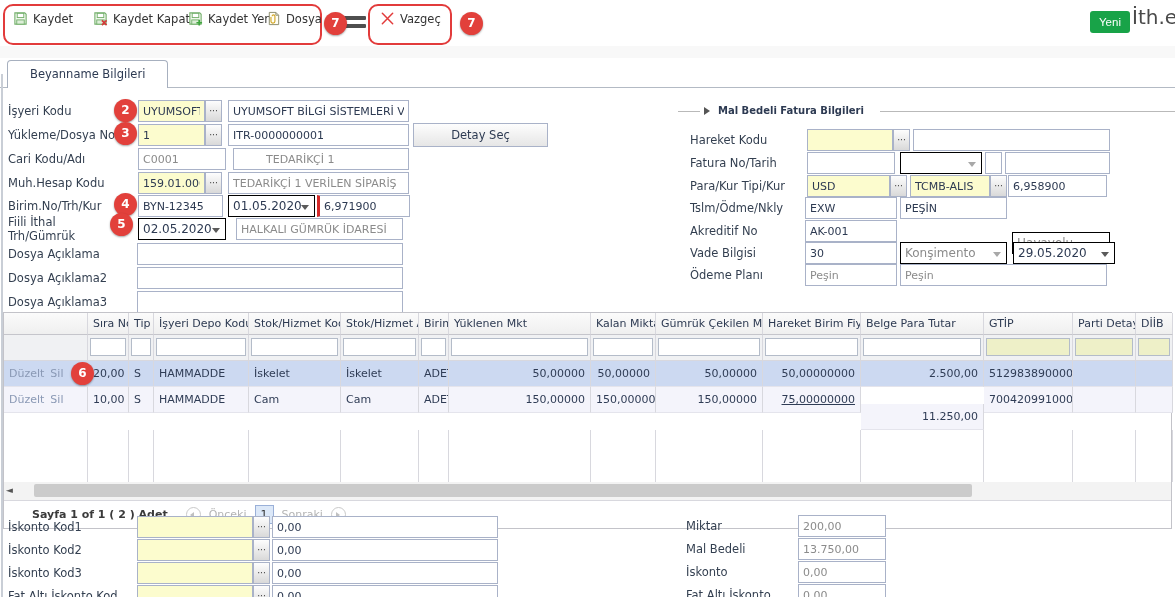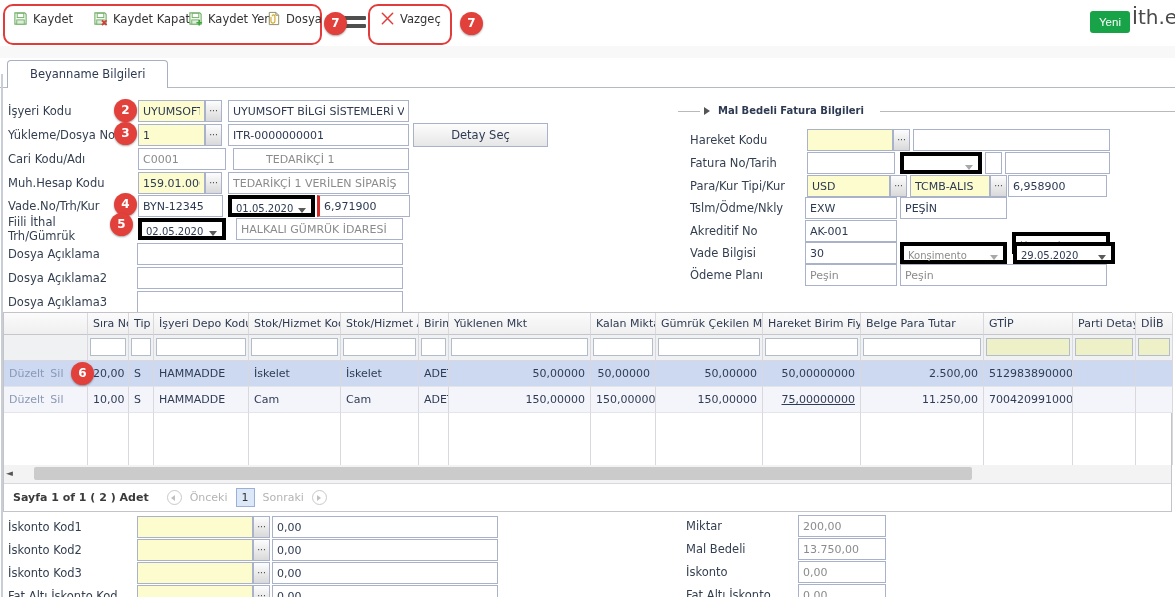--- a/index.html
+++ b/index.html
@@ -24,22 +24,22 @@
   
   .lbl{position:absolute;font-size:11.5px;color:#333f50;line-height:22px;white-space:nowrap;}
   .inp{position:absolute;height:22px;box-sizing:border-box;border:1px solid #a9b2c8;background:#fff;
        font-family:inherit;font-size:11px;color:#2d3a52;padding:0 4px;line-height:20px;white-space:nowrap;overflow:hidden;}
   input.inp{outline:none;}
   .yellow{background:#fcfcce;}
   .dis{color:#8b8b8b;}
   .dots{position:absolute;width:17px;height:22px;box-sizing:border-box;border:1px solid #a9b2c8;
         background:linear-gradient(#fdfdfd,#d9d9d9);text-align:center;cursor:pointer;}
   .dots::after{content:"···";font-size:9px;color:#444;line-height:20px;letter-spacing:0;}
-  .selbox{position:absolute;height:22px;box-sizing:border-box;border:4px solid #000000;background:#fff;
-          font-size:10px;line-height:20px;padding:0 4px;cursor:pointer;}
+  .selbox{position:absolute;height:22px;box-sizing:border-box;border:1px solid #000000;background:#fff;
+          font-size:12px;line-height:20px;padding:0 4px;cursor:pointer;}
   .selbox::after{content:"";position:absolute;right:5px;top:9px;border-left:4px solid transparent;
                  border-right:4px solid transparent;border-top:5px solid #5a5a5a;}
   .selbox.dis::after{border-top-color:#a8a8a8;}
   .annout{outline:2px solid #e23b3b;}
   .redleft{border-left:3px solid #d42a2a;}
   .grpline{position:absolute;height:1px;background:#b9b9b9;}
   .grparrow{position:absolute;width:0;height:0;border-top:4px solid transparent;border-bottom:4px solid transparent;border-left:6px solid #555;}
   .grptitle{position:absolute;font-weight:bold;font-size:10px;color:#2d3a52;}
   .pushbtn{position:absolute;box-sizing:border-box;border:1px solid #a9b2c8;background:linear-gradient(#fdfdfd,#e6e6e6);
            text-align:center;font-size:11.5px;color:#2d3a52;cursor:pointer;font-family:inherit;}
@@ -53,21 +53,21 @@
   .gf-inp.yellow{background:#eef0c8;}
   .g-data .gc{height:26px;line-height:25px;border-bottom:1px solid #e4e4ec;color:#2f3c55;}
   .g-data.sel .gc{background:#ccd9f1;}
   .g-data.alt .gc{background:#f4f4fb;}
   .g-empty .gc{height:52px;}
   .lnk{color:#8a99b5;cursor:pointer;margin-right:6px;}
   
   #hscroll{position:relative;height:18px;background:#f3f3f3;border-bottom:1px solid #d8d8de;}
   #hscroll .arr{position:absolute;left:2px;top:3px;font-size:9px;color:#555;cursor:pointer;}
   #hscroll .thumb{position:absolute;left:30px;top:2px;width:938px;height:13px;background:#cbcbcb;border-radius:2px;cursor:pointer;}
-  #pager{position:relative;height:27px;line-height:27px;padding-left:9px;color:#3f3f3f;display:flex;align-items:center;gap:8px;}
+  #pager{position:relative;height:27px;line-height:27px;padding-left:28px;color:#3f3f3f;display:flex;align-items:center;gap:8px;}
   #pager .info{font-weight:bold;color:#3a3a3a;margin-right:10px;}
   .pgico{width:13px;height:13px;border:1px solid #c9c9c9;border-radius:50%;display:inline-block;position:relative;}
   .pgico::after{content:"";position:absolute;top:3.5px;border-top:3px solid transparent;border-bottom:3px solid transparent;}
   .pgico.prev::after{left:3px;border-right:4px solid #c0c0c0;}
   .pgico.next::after{left:4px;border-left:4px solid #c0c0c0;}
   .pgdis{color:#b4b4b4;}
   .pgnum{display:inline-block;height:17px;line-height:17px;padding:0 5px;background:#dce8f8;border:1px solid #9ab0d8;color:#333;}
   .ic{display:inline-block;vertical-align:middle;}
 </style>
 </head>
@@ -149,21 +149,21 @@
 
 <div class="lbl" style="left:8px;top:148px;">Cari Kodu/Adı</div>
 <input class="inp dis" style="left: 138px; top: 148px; width: 88px;" value="C0001">
 <input class="inp dis" style="left: 233px; top: 148px; width: 176px; padding-left: 32px;" value="TEDARİKÇİ 1">
 
 <div class="lbl" style="left:8px;top:172px;">Muh.Hesap Kodu</div>
 <input class="inp yellow" style="left: 138px; top: 172px; width: 67px;" value="159.01.0001">
 <div class="dots" style="left:205px;top:172px;"></div>
 <input class="inp dis" style="left: 228px; top: 172px; width: 181px;" value="TEDARİKÇİ 1 VERİLEN SİPARİŞ">
 
-<div class="lbl" style="left:8px;top:195px;">Vade.No/Trh/Kur</div>
+<div class="lbl" style="left:8px;top:195px;">Birim.No/Trh/Kur</div>
 <input class="inp annout" style="left: 138px; top: 195px; width: 85px;" value="BYN-12345">
 <div class="selbox" style="left:228px;top:195px;width:87px;"><span>01.05.2020</span></div>
 <input class="inp redleft" style="left: 317px; top: 195px; width: 93px;" value="6,971900">
 <div class="callout" style="left:114px;top:193px;">4</div>
 
 <div class="lbl" style="left:8px;top:211px;">Fiili İthal</div>
 <div class="lbl" style="left:8px;top:225px;">Trh/Gümrük</div>
 <div class="selbox" style="left:138px;top:218px;width:88px;"><span>02.05.2020</span></div>
 <input class="inp dis" style="left: 236px; top: 218px; width: 167px;" value="HALKALI GÜMRÜK İDARESİ">
 <div class="callout" style="left:110px;top:213px;">5</div>
@@ -273,21 +273,21 @@
         <div class="gc" style="width: 41px; text-align: right;">10,00</div>
         <div class="gc" style="width: 25px; text-align: left;">S</div>
         <div class="gc" style="width: 95px; text-align: left;">HAMMADDE</div>
         <div class="gc" style="width: 92px; text-align: left;">Cam</div>
         <div class="gc" style="width: 78px; text-align: left;">Cam</div>
         <div class="gc" style="width: 30px; text-align: left;">ADET</div>
         <div class="gc" style="width: 142px; text-align: right;">150,00000</div>
         <div class="gc" style="width: 65px; text-align: right;">150,00000</div>
         <div class="gc" style="width: 107px; text-align: right;">150,00000</div>
         <div class="gc" style="width: 98px; text-align: right; text-decoration: underline;">75,00000000</div>
-        <div class="gc" style="width: 123px; text-align: right;">11.250,00</div>
+        <div class="gc" style="width: 123px; text-align: right; margin-top: 17px;">11.250,00</div>
         <div class="gc" style="width: 89px; text-align: left;">700420991000</div>
         <div class="gc" style="width: 63px; text-align: left;"></div>
         <div class="gc" style="width: 37px; text-align: left;"></div>
       </div>
       <div class="grow g-empty">
         <div class="gc" style="width: 84px;"></div>
         <div class="gc" style="width: 41px;"></div>
         <div class="gc" style="width: 25px;"></div>
         <div class="gc" style="width: 95px;"></div>
         <div class="gc" style="width: 92px;"></div>

